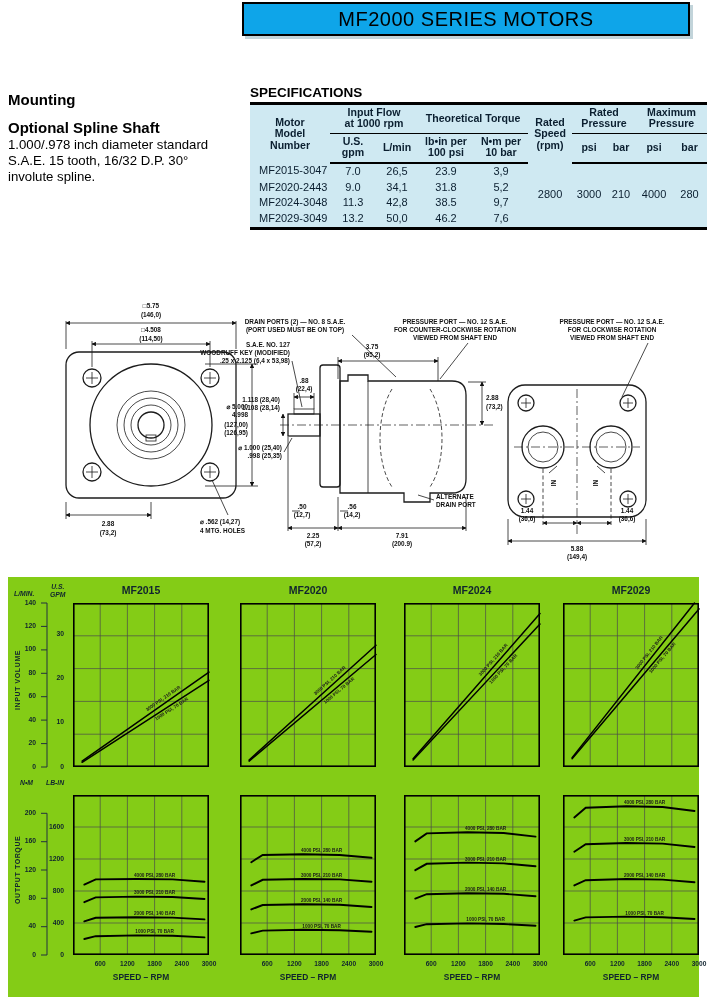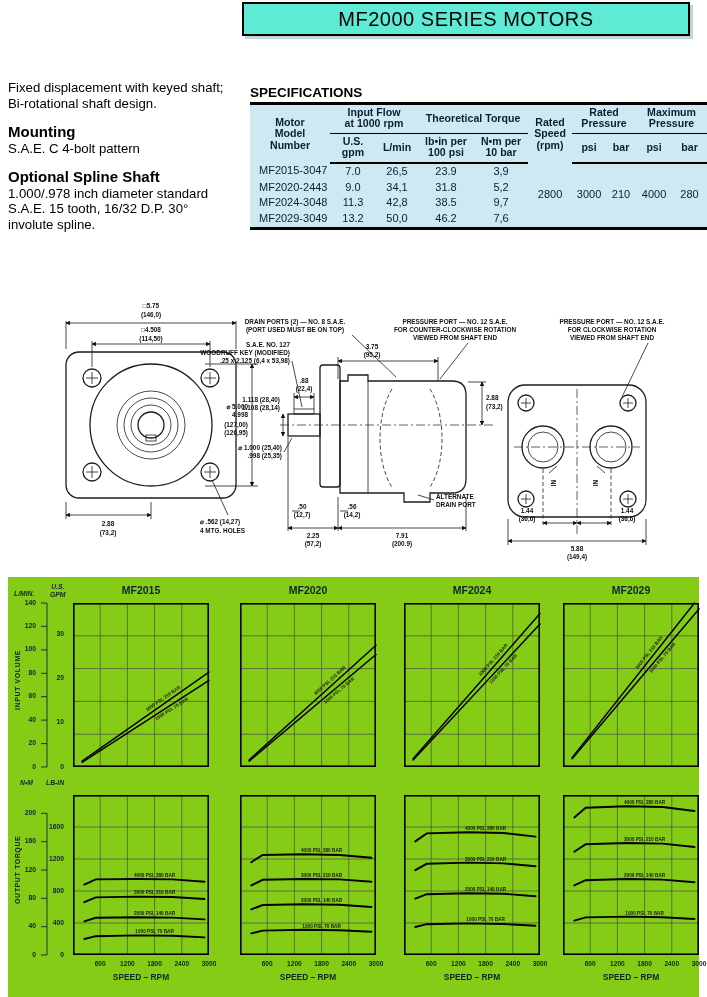--- a/index.html
+++ b/index.html
@@ -1,21 +1,21 @@
 <!DOCTYPE html>
 <html><head>
 <meta charset="utf-8">
 <style>
   html,body{margin:0;padding:0;}
   body{width:707px;height:997px;background:#fff;position:relative;overflow:hidden;
        font-family:"Liberation Sans",sans-serif;color:#000;}
 
   
   .title-bar{position:absolute;left:242px;top:2px;width:444px;height:30px;
-    background:#5eead4;border:2px solid #000;display:flex;align-items:center;justify-content:center;
+    background:#0ea5e9;border:2px solid #000;display:flex;align-items:center;justify-content:center;
     font-size:20px;letter-spacing:.5px;box-shadow:3px 3px 0 #c2d4da;}
 
   
   .info{position:absolute;left:8px;top:80px;width:238px;}
   .info h3{font-size:15px;font-weight:700;margin:11px 0 1px;}
   .info p{font-size:13.2px;margin:0;line-height:1.2;white-space:pre-line;}
   .info .inline-h{font-size:15px;font-weight:700;}
   .info .weight{margin-top:13px;font-size:13.2px;}
 
   
@@ -73,24 +73,21 @@
     transform:rotate(-90deg);transform-origin:0 0;white-space:nowrap;}
   .side-top{left:6px;top:133px;}
   .side-bot{left:6px;top:327px;}
 </style>
 </head>
 <body>
 
 <div class="title-bar">MF2000 SERIES MOTORS</div>
 
 <div class="info">
-  <p>Fixed displacement with keyed shaft;
-Bi-rotational shaft design.</p>
   <h3>Mounting</h3>
-  <p>S.A.E. C 4-bolt pattern</p>
   <h3>Optional Spline Shaft</h3>
   <p>1.000/.978 inch diameter standard
 S.A.E. 15 tooth, 16/32 D.P. 30°
 involute spline.</p>
 </div>
 
 <div class="specs-heading">SPECIFICATIONS</div>
 <table class="specs">
   <colgroup>
     <col style="width:80px">

